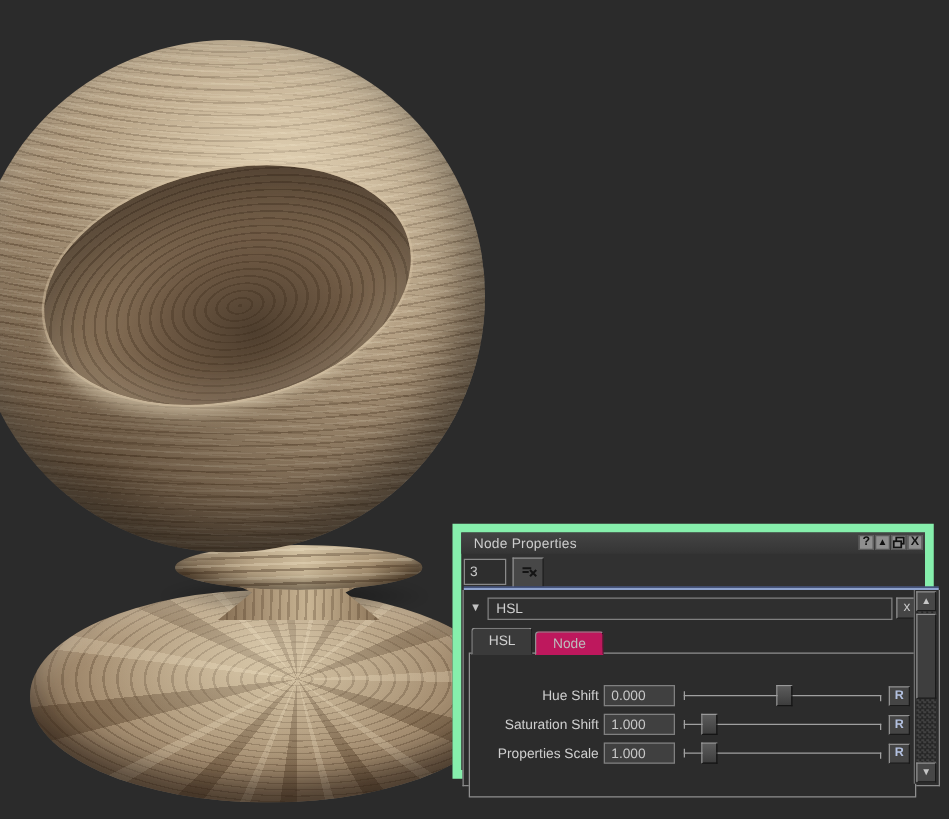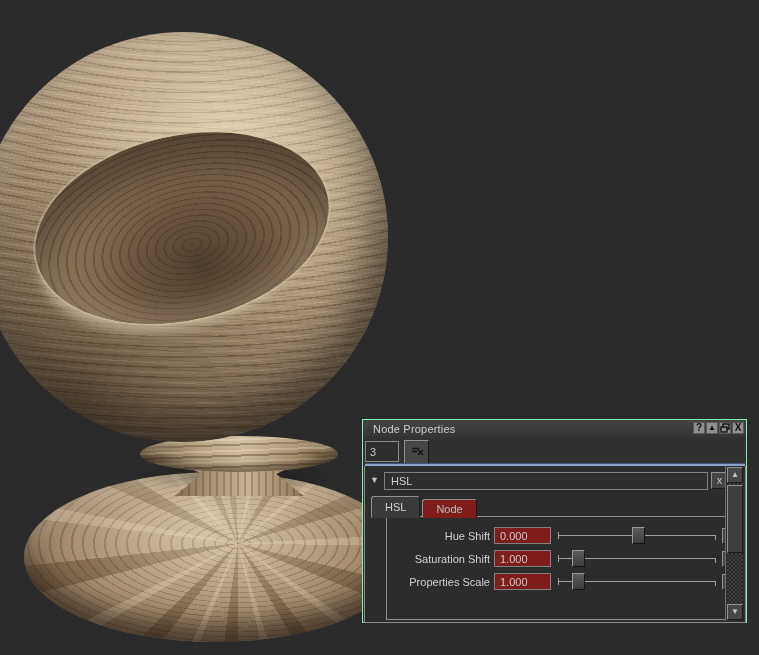--- a/index.html
+++ b/index.html
@@ -57,21 +57,21 @@
       radial-gradient(ellipse at 54% 72%, #4e3e2e 0%, #6d5843 32%, #927b60 62%, #b5a081 86%, #ccb795 100%);
     box-shadow:
       inset 0 26px 48px rgba(22,12,5,.62),
       inset 0 -12px 26px rgba(255,240,214,.22),
       0 0 0 2px rgba(214,196,164,.45),
       -10px 16px 12px -10px rgba(240,226,196,.55);
   }
   
   .panel{
     position:absolute;left:362px;top:419px;width:385px;height:204px;
-    background:#313131;border:1px solid #86efac;box-sizing:border-box;z-index:10;
+    background:#313131;border:7px solid #86efac;box-sizing:border-box;z-index:10;
     font-size:11px;color:#cfcfcf;
   }
   .titlebar{
     position:absolute;left:0;top:0;right:0;height:17px;
     background:linear-gradient(#444,#353535);
     display:flex;align-items:center;
   }
   .titlebar .title{margin-left:10px;color:#cdcdcd;letter-spacing:.2px;}
   .tbtns{position:absolute;right:2px;top:2px;display:flex;gap:1px;}
   .tbtn{
@@ -114,31 +114,31 @@
     background:#454545;border:1px solid;border-color:#909090 #1a1a1a #1a1a1a #909090;
     color:#c8c8c8;font:11px "Liberation Sans",sans-serif;line-height:13px;text-align:center;padding:0;
   }
   .tabs{position:absolute;left:6px;top:30px;height:22px;display:flex;align-items:flex-end;z-index:2;}
   .tab{
     box-sizing:border-box;padding:3px 13px 3px 13px;margin-right:2px;
     border:1px solid;border-color:#909090 #1a1a1a transparent #909090;
     border-radius:3px 3px 0 0;color:#cfcfcf;cursor:default;
   }
   .tab.active{background:#3a3a3a;height:22px;padding-top:4px;}
-  .tab.inactive{background:#7f1d1d;height:19px;color:#bdbdbd;}
+  .tab.inactive{background:#be185d;height:19px;color:#bdbdbd;}
   .groupframe{
-    position:absolute;left:21px;top:50px;width:358px;height:104px;box-sizing:border-box;
+    position:absolute;left:4px;top:50px;width:358px;height:116px;box-sizing:border-box;
     border:1px solid #8f8f8f;background:#2c2c2c;
-    padding-top:7px;
+    padding-top:22px;
   }
   .prow{display:flex;align-items:center;height:23px;padding:0 4px 0 0;}
   .prow .plabel{width:103px;text-align:right;color:#cfcfcf;flex:none;margin-right:4px;white-space:nowrap;}
   .prow .pvalue{
     width:57px;height:17px;box-sizing:border-box;flex:none;
-    background:#7f1d1d;border:1px solid #808080;color:#c8c8c8;
+    background:#404040;border:1px solid #808080;color:#c8c8c8;
     font:11px "Liberation Sans",sans-serif;padding:0 0 0 5px;outline:none;
   }
   .slider{flex:1;position:relative;height:19px;margin:0 6px 0 7px;}
   .slider .track{
     position:absolute;left:0;right:0;top:9px;height:1px;background:#a0a0a0;
   }
   .slider .track::before{
     content:"";position:absolute;left:0;top:-3px;width:1px;height:7px;background:#a0a0a0;
   }
   .slider .track::after{

